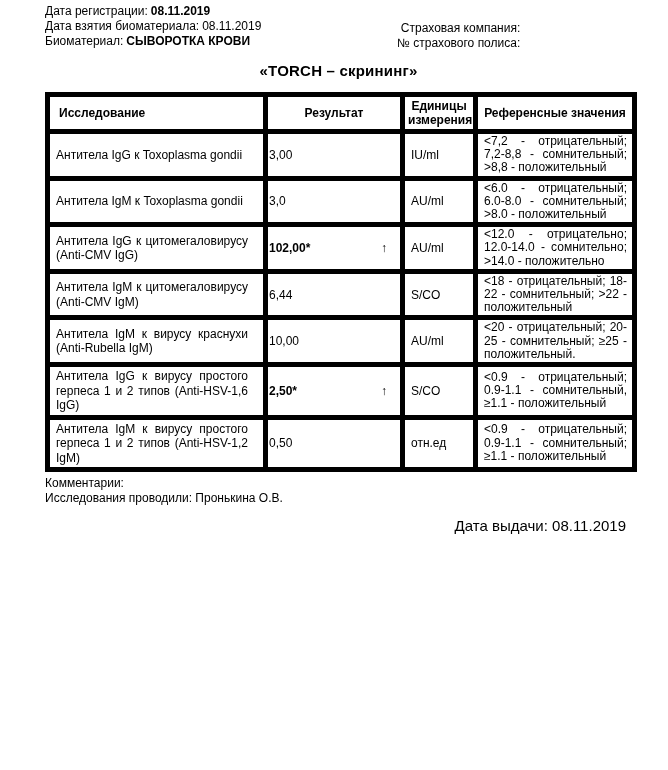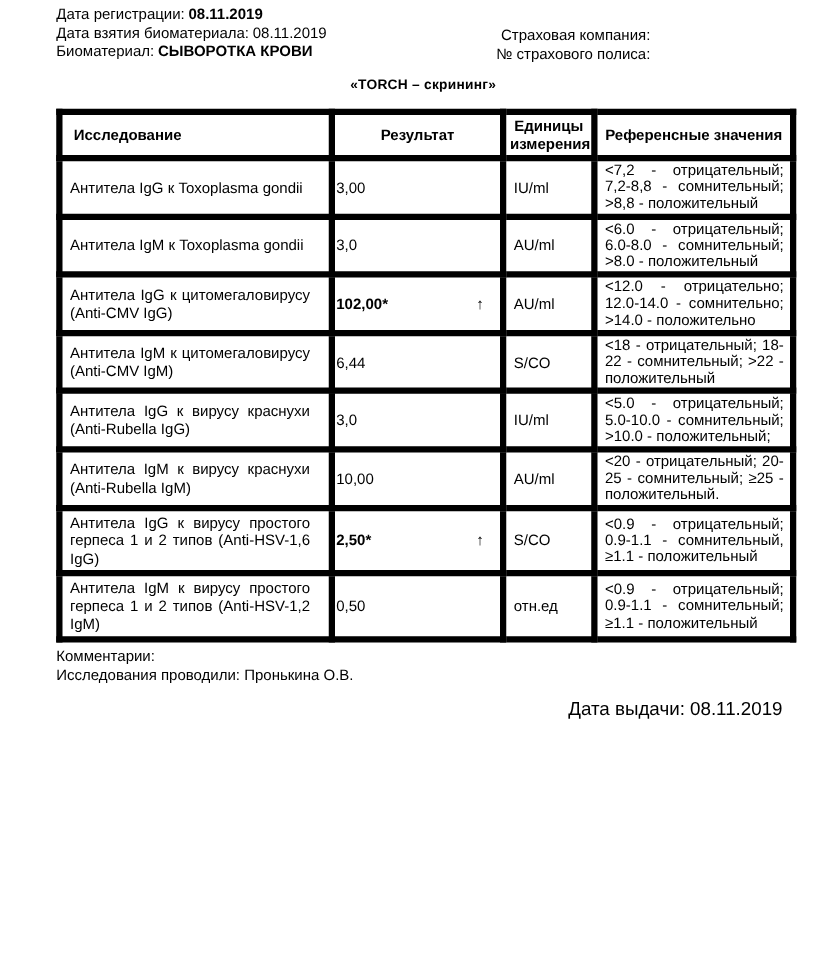--- a/index.html
+++ b/index.html
@@ -11,21 +11,21 @@
     font-family:Liberation Sans, sans-serif;
     box-sizing:border-box;
     padding:4px 36px 0 45px;
     overflow:hidden;
   }
   .top-header { position:relative; font-size:12px; line-height:15px; }
   .hline { white-space:nowrap; }
   .bold { font-weight:bold; }
   .val { margin-left:3px; }
   .header-right { position:absolute; left:352px; top:17px;text-align:right; }
-  .doc-title { text-align:center; font-weight:bold; font-size:11px; margin-top:13px; letter-spacing:0.2px; }
+  .doc-title { text-align:center; font-weight:bold; font-size:15px; margin-top:13px; letter-spacing:0.2px; }
   table.results {
     border-collapse:collapse; table-layout:fixed;
     width:587px; margin-top:13px;
     font-size:12px;
   }
   .results col.c1 { width:218px; }
   .results col.c2 { width:137px; }
   .results col.c3 { width:73px; }
   .results col.c4 { width:159px; }
   .results th, .results td { border:5px solid #000000; box-sizing:border-box; }
@@ -99,26 +99,20 @@
         <td class="col-units">AU/ml</td>
         <td class="col-ref">&lt;12.0 - отрицательно; 12.0-14.0 - сомнительно; &gt;14.0 - положительно</td>
       </tr>
       <tr>
         <td class="col-name">Антитела IgM к цитомегаловирусу (Anti-CMV IgM)</td>
         <td class="col-result"><span class="result-value">6,44</span><span class="result-flag"></span></td>
         <td class="col-units">S/CO</td>
         <td class="col-ref">&lt;18 - отрицательный; 18-22 - сомнительный; &gt;22 - положительный</td>
       </tr>
       <tr>
-        <td class="col-name">Антитела IgG к вирусу краснухи (Anti-Rubella IgG)</td>
-        <td class="col-result"><span class="result-value">3,0</span><span class="result-flag"></span></td>
-        <td class="col-units">IU/ml</td>
-        <td class="col-ref">&lt;5.0 - отрицательный; 5.0-10.0 - сомнительный; &gt;10.0 - положительный;</td>
-      </tr>
-      <tr>
         <td class="col-name">Антитела IgM к вирусу краснухи (Anti-Rubella IgM)</td>
         <td class="col-result"><span class="result-value">10,00</span><span class="result-flag"></span></td>
         <td class="col-units">AU/ml</td>
         <td class="col-ref">&lt;20 - отрицательный; 20-25 - сомнительный; ≥25 - положительный.</td>
       </tr>
       <tr>
         <td class="col-name">Антитела IgG к вирусу простого герпеса 1 и 2 типов (Anti-HSV-1,6 IgG)</td>
         <td class="col-result"><span class="result-value bold">2,50*</span><span class="result-flag">↑</span></td>
         <td class="col-units">S/CO</td>
         <td class="col-ref">&lt;0.9 - отрицательный; 0.9-1.1 - сомнительный, ≥1.1 - положительный</td>

